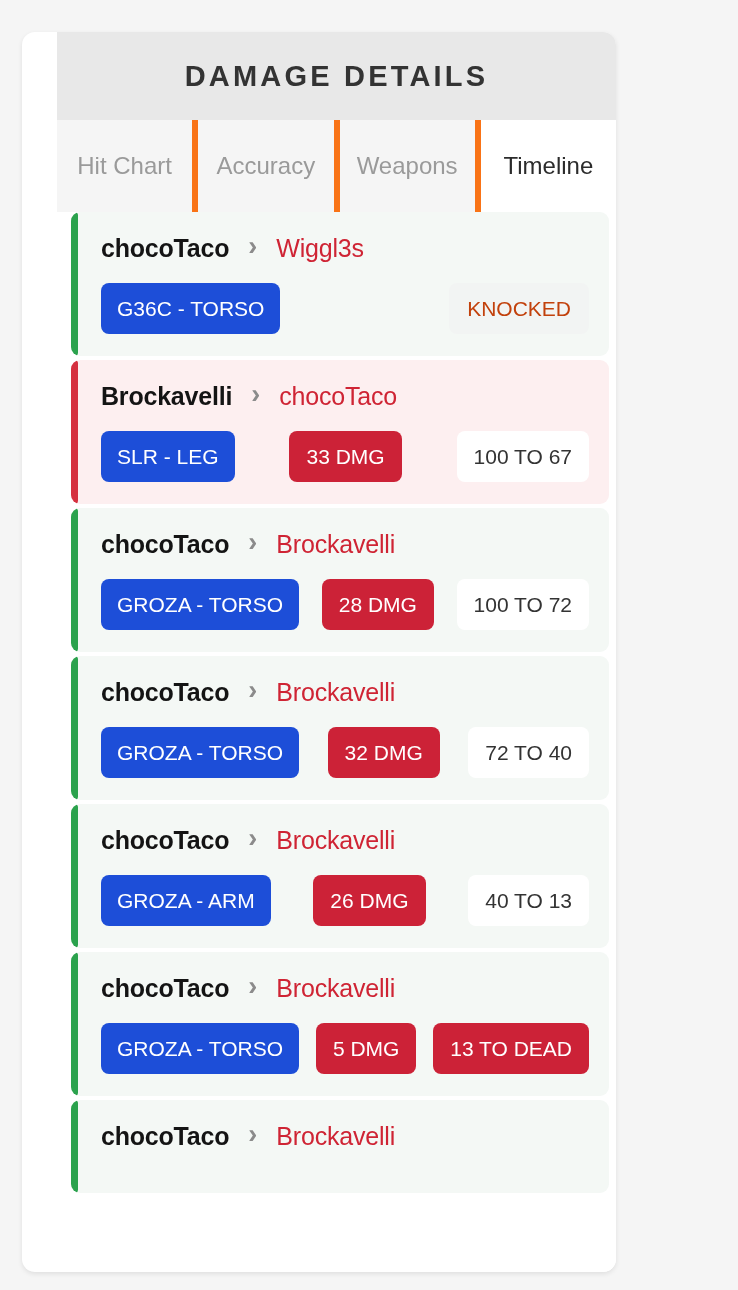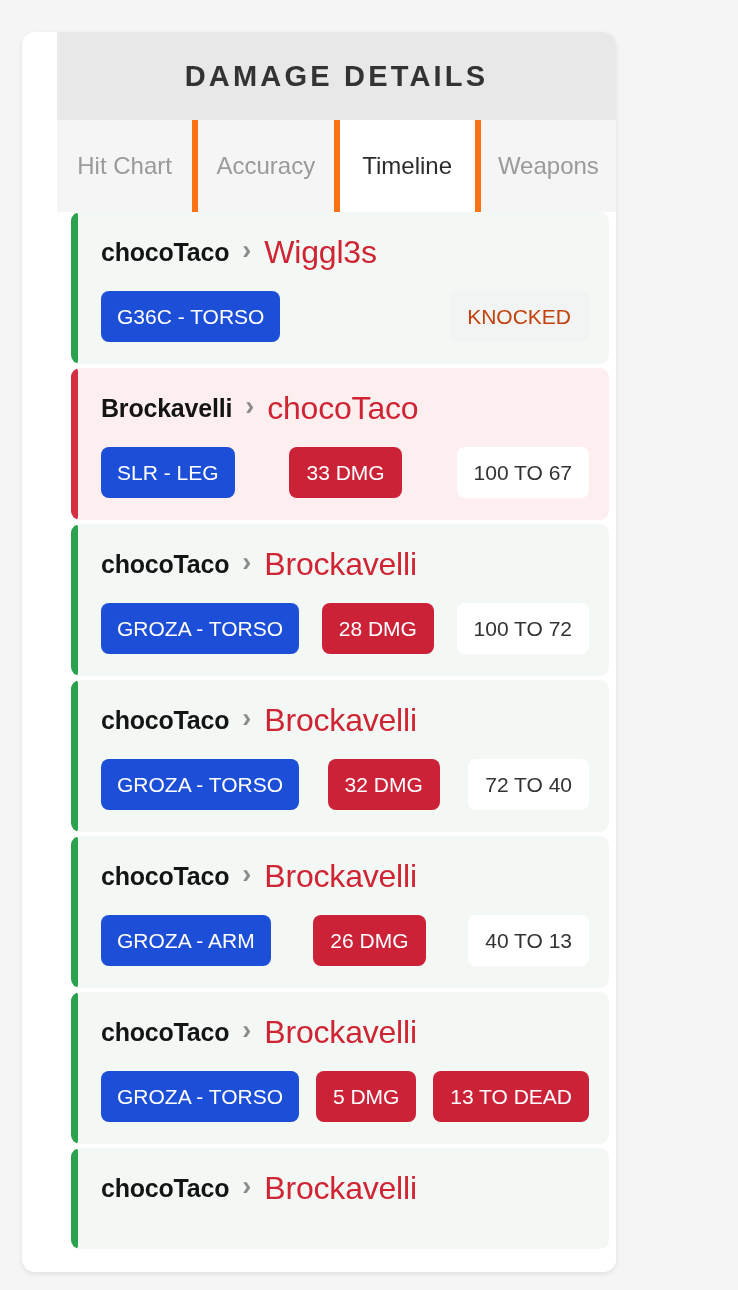--- a/index.html
+++ b/index.html
@@ -101,39 +101,39 @@
     bottom: 0;
     width: 7px;
     border-radius: 4px;
   }
   .event.outgoing .accent { background: #2ba24d; }
   .event.incoming .accent { background: #d5303f; }
 
   .event-head {
     display: flex;
     align-items: center;
-    gap: 13px;
+    gap: 19px;
     margin-bottom: 20px;
   }
   .attacker {
     font-size: 25px;
     font-weight: 700;
     color: #141414;
     letter-spacing: -0.2px;
   }
   .chevron-sep {
     font-size: 27px;
     color: #8b8b8b;
     font-weight: 700;
     line-height: 1;
     position: relative;
     top: -2px;
   }
   .victim {
-    font-size: 32px;
+    font-size: 25px;
     color: #cf2434;
     letter-spacing: -0.2px;
   }
 
   .event-badges {
     display: flex;
     align-items: center;
   }
 
   .badge {
@@ -187,22 +187,22 @@
 <div id="stage">
   <div class="card">
 
     <div class="card-header">
       <div class="card-title">DAMAGE DETAILS</div>
     </div>
 
     <div class="tabs" id="tab-bar">
         <div class="tab">Hit Chart</div>
         <div class="tab">Accuracy</div>
+        <div class="tab">Weapons</div>
         <div class="tab active">Timeline</div>
-        <div class="tab">Weapons</div>
       </div>
 
     <div class="timeline" id="timeline-list">
         <div class="event outgoing">
           <div class="accent"></div>
           <div class="event-head">
             <span class="attacker">chocoTaco</span>
             <span class="chevron-sep">›</span>
             <span class="victim">Wiggl3s</span>
           </div>

